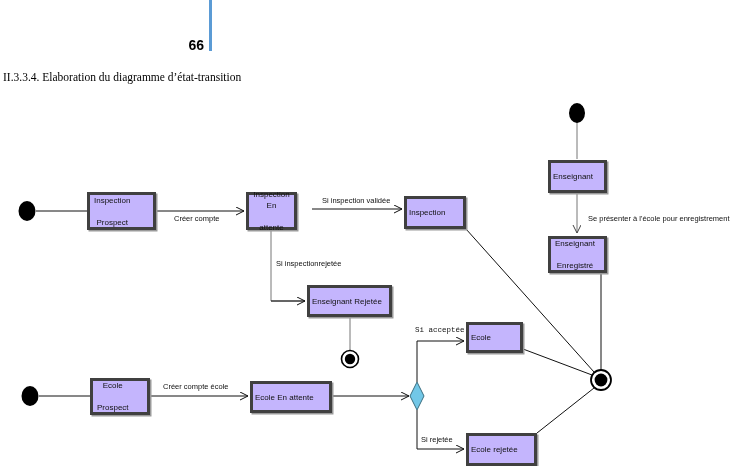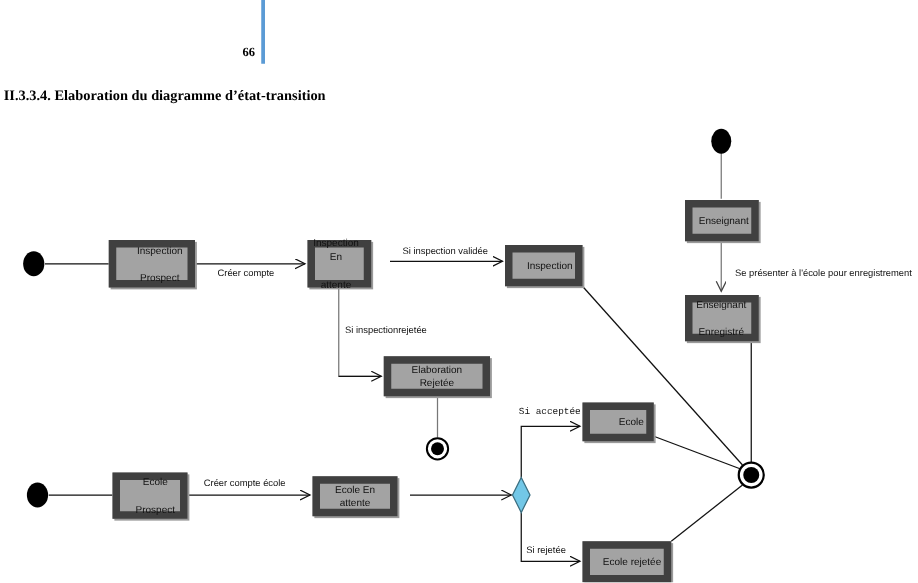--- a/index.html
+++ b/index.html
@@ -25,56 +25,56 @@
     width: 3px;
     height: 51px;
     background: #5B9BD5;
   }
   #page-number {
     position: absolute;
     left: 186px;
     top: 37px;
     width: 18px;
     text-align: right;
-    font-family: Liberation Serif, serif;
+    font-family: Liberation Sans, sans-serif;
     font-weight: bold;
-    font-size: 10px;
+    font-size: 14px;
     color: #000000;
   }
   #section-title {
     position: absolute;
     left: 3px;
     top: 71px;
     font-family: "Liberation Serif", serif;
-    font-weight: bold;
+    font-weight: normal;
     font-size: 11.5px;
     color: #000000;
     white-space: nowrap;
   }
   
   #diagram {
     position: absolute;
     left: 0;
     top: 0;
     width: 734px;
     height: 466px;
   }
   #diagram svg {
     display: block;
   }
   
   .state {
     position: absolute;
     box-sizing: border-box;
-    background: #a3a3a3;
-    border: 6px solid #404040;
+    background: #c4b5fd;
+    border: 3px solid #404040;
     box-shadow: 1.5px 1.5px 0 0 #9a9a9a;
     display: flex;
     align-items: center;
-    justify-content: flex-end;
+    justify-content: flex-start;
     text-align: center;
     font-family: "Liberation Sans", sans-serif;
     font-size: 8px;
     line-height: 11px;
     color: #111111;
   }
   .state span {
     display: block;
     padding: 0 2px;
   }
@@ -162,36 +162,36 @@
 
     <div class="state" style="left:246px; top:192px; width:51px; height:38px;">
       <span><span>Inspection En</span><br><span>attente</span></span>
     </div>
 
     <div class="state" style="left:404px; top:196px; width:62px; height:33px;">
       <span>Inspection</span>
     </div>
 
     <div class="state" style="left:307px; top:285px; width:85px; height:32px;">
-      <span>Elaboration Rejetée</span>
+      <span>Enseignant Rejetée</span>
     </div>
 
     <div class="state" style="left:548px; top:160px; width:59px; height:33px;">
       <span>Enseignant</span>
     </div>
 
     <div class="state" style="left:548px; top:236px; width:59px; height:37px;">
       <span><span>Enseignant</span><br><span>Enregistré</span></span>
     </div>
 
     <div class="state" style="left:90px;  top:378px; width:60px; height:37px;">
       <span><span>Ecole</span><br><span>Prospect</span></span>
     </div>
 
-    <div class="state" style="left:250px; top:381px; width:68px; height:32px;">
+    <div class="state" style="left:250px; top:381px; width:82px; height:32px;">
       <span>Ecole En attente</span>
     </div>
 
     <div class="state" style="left:466px; top:322px; width:57px; height:31px;">
       <span>Ecole</span>
     </div>
 
     <div class="state" style="left:466px; top:433px; width:71px; height:33px;">
       <span>Ecole rejetée</span>
     </div>

